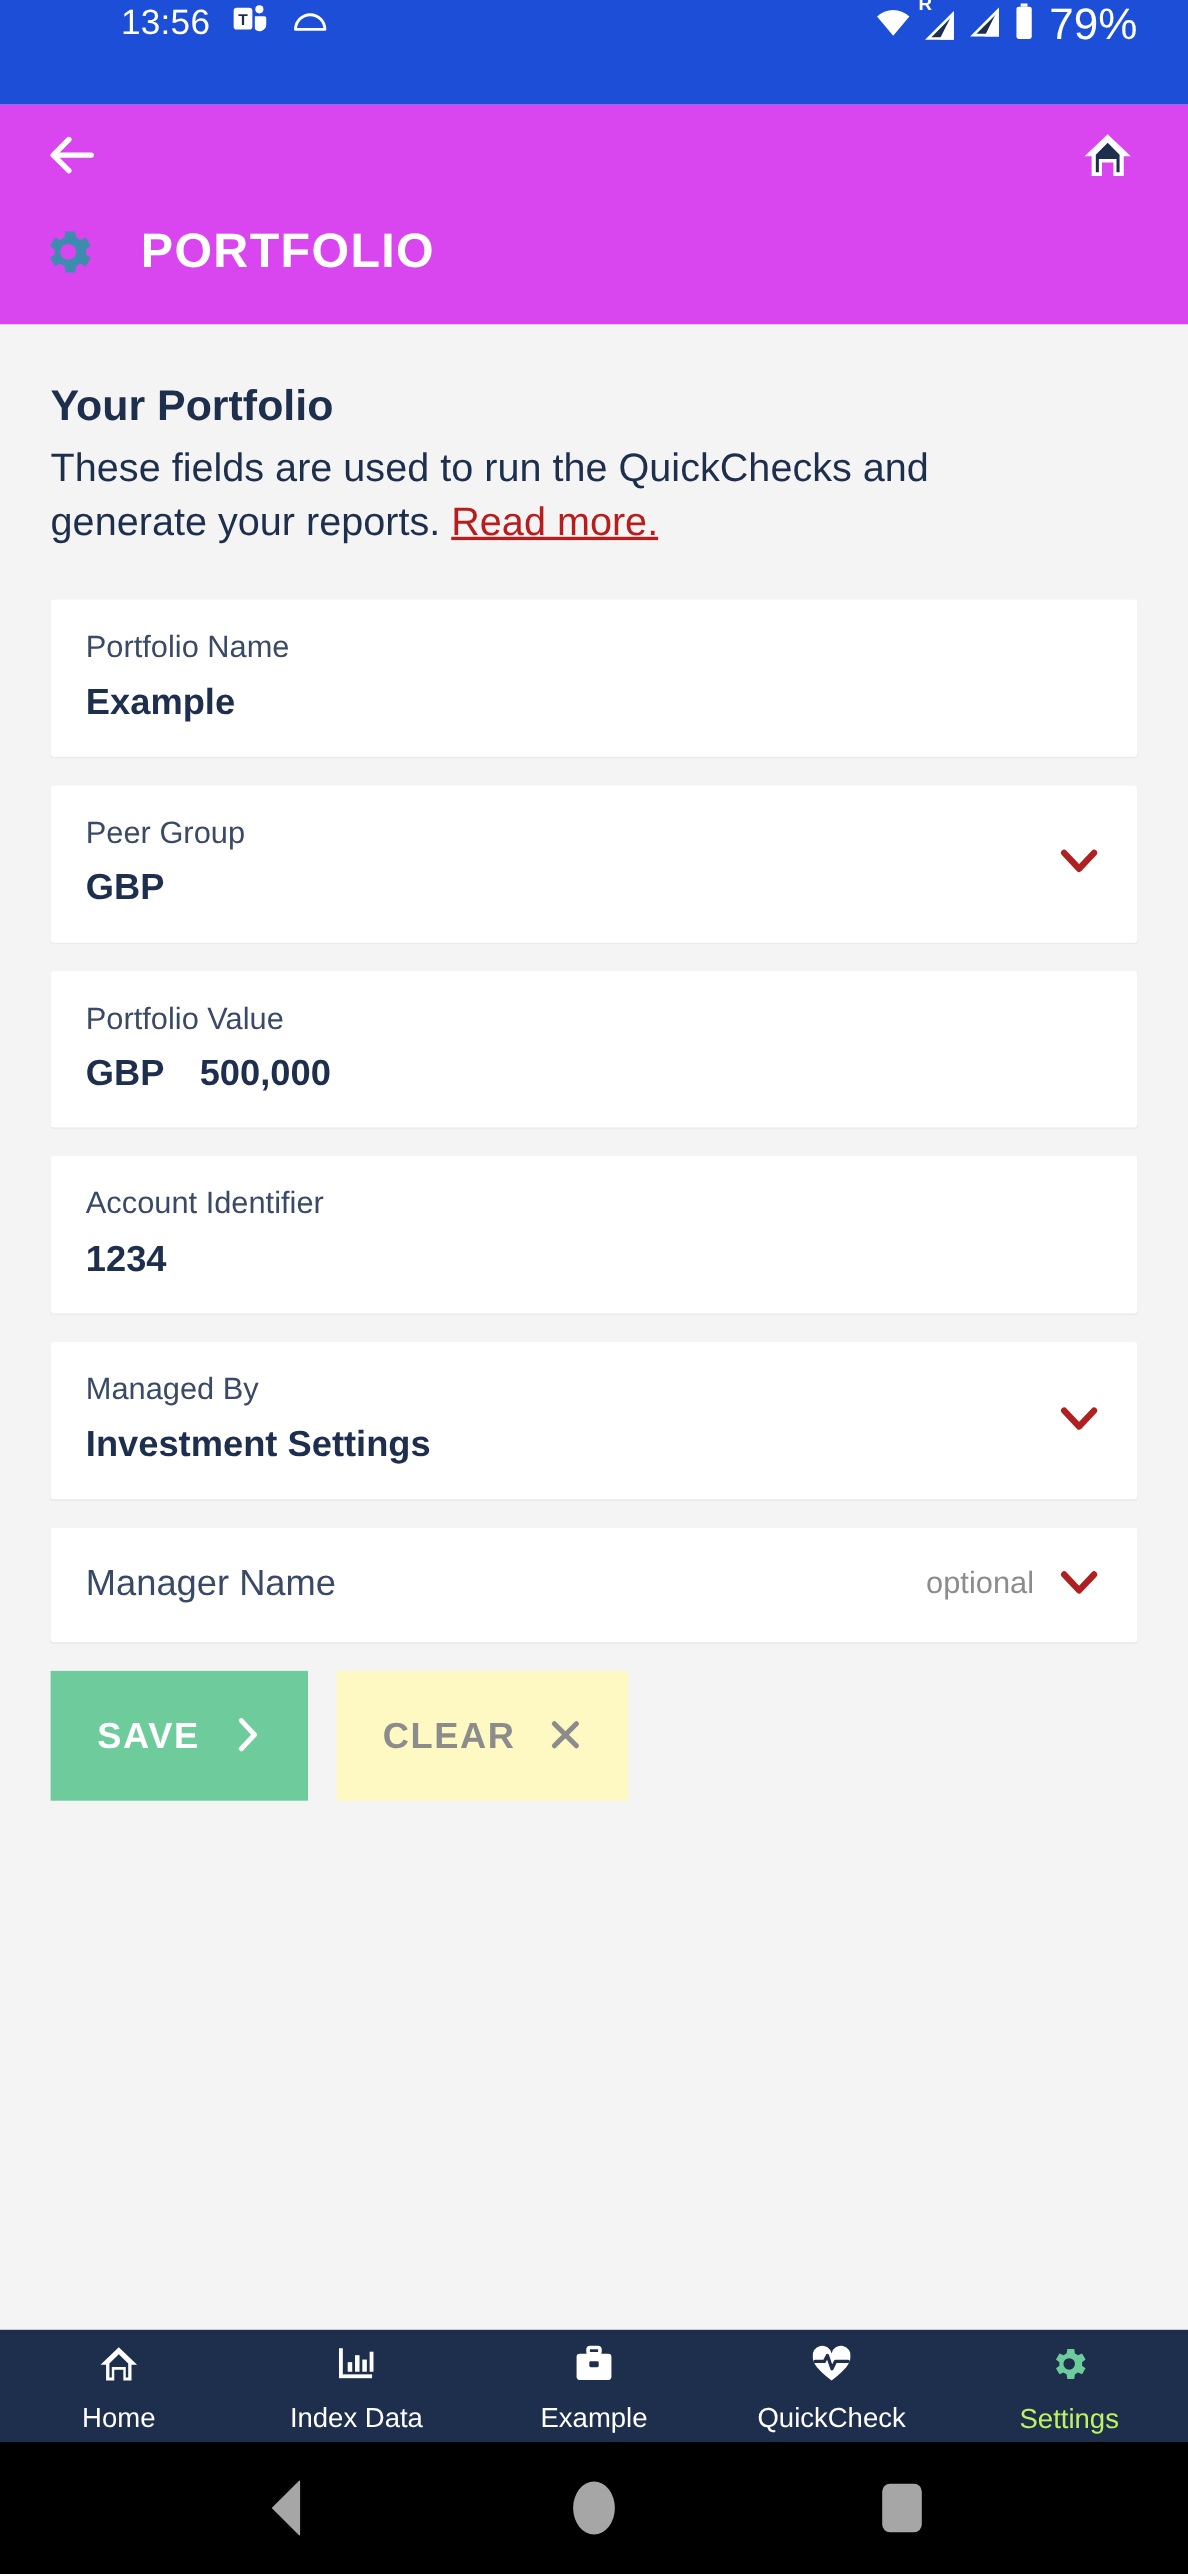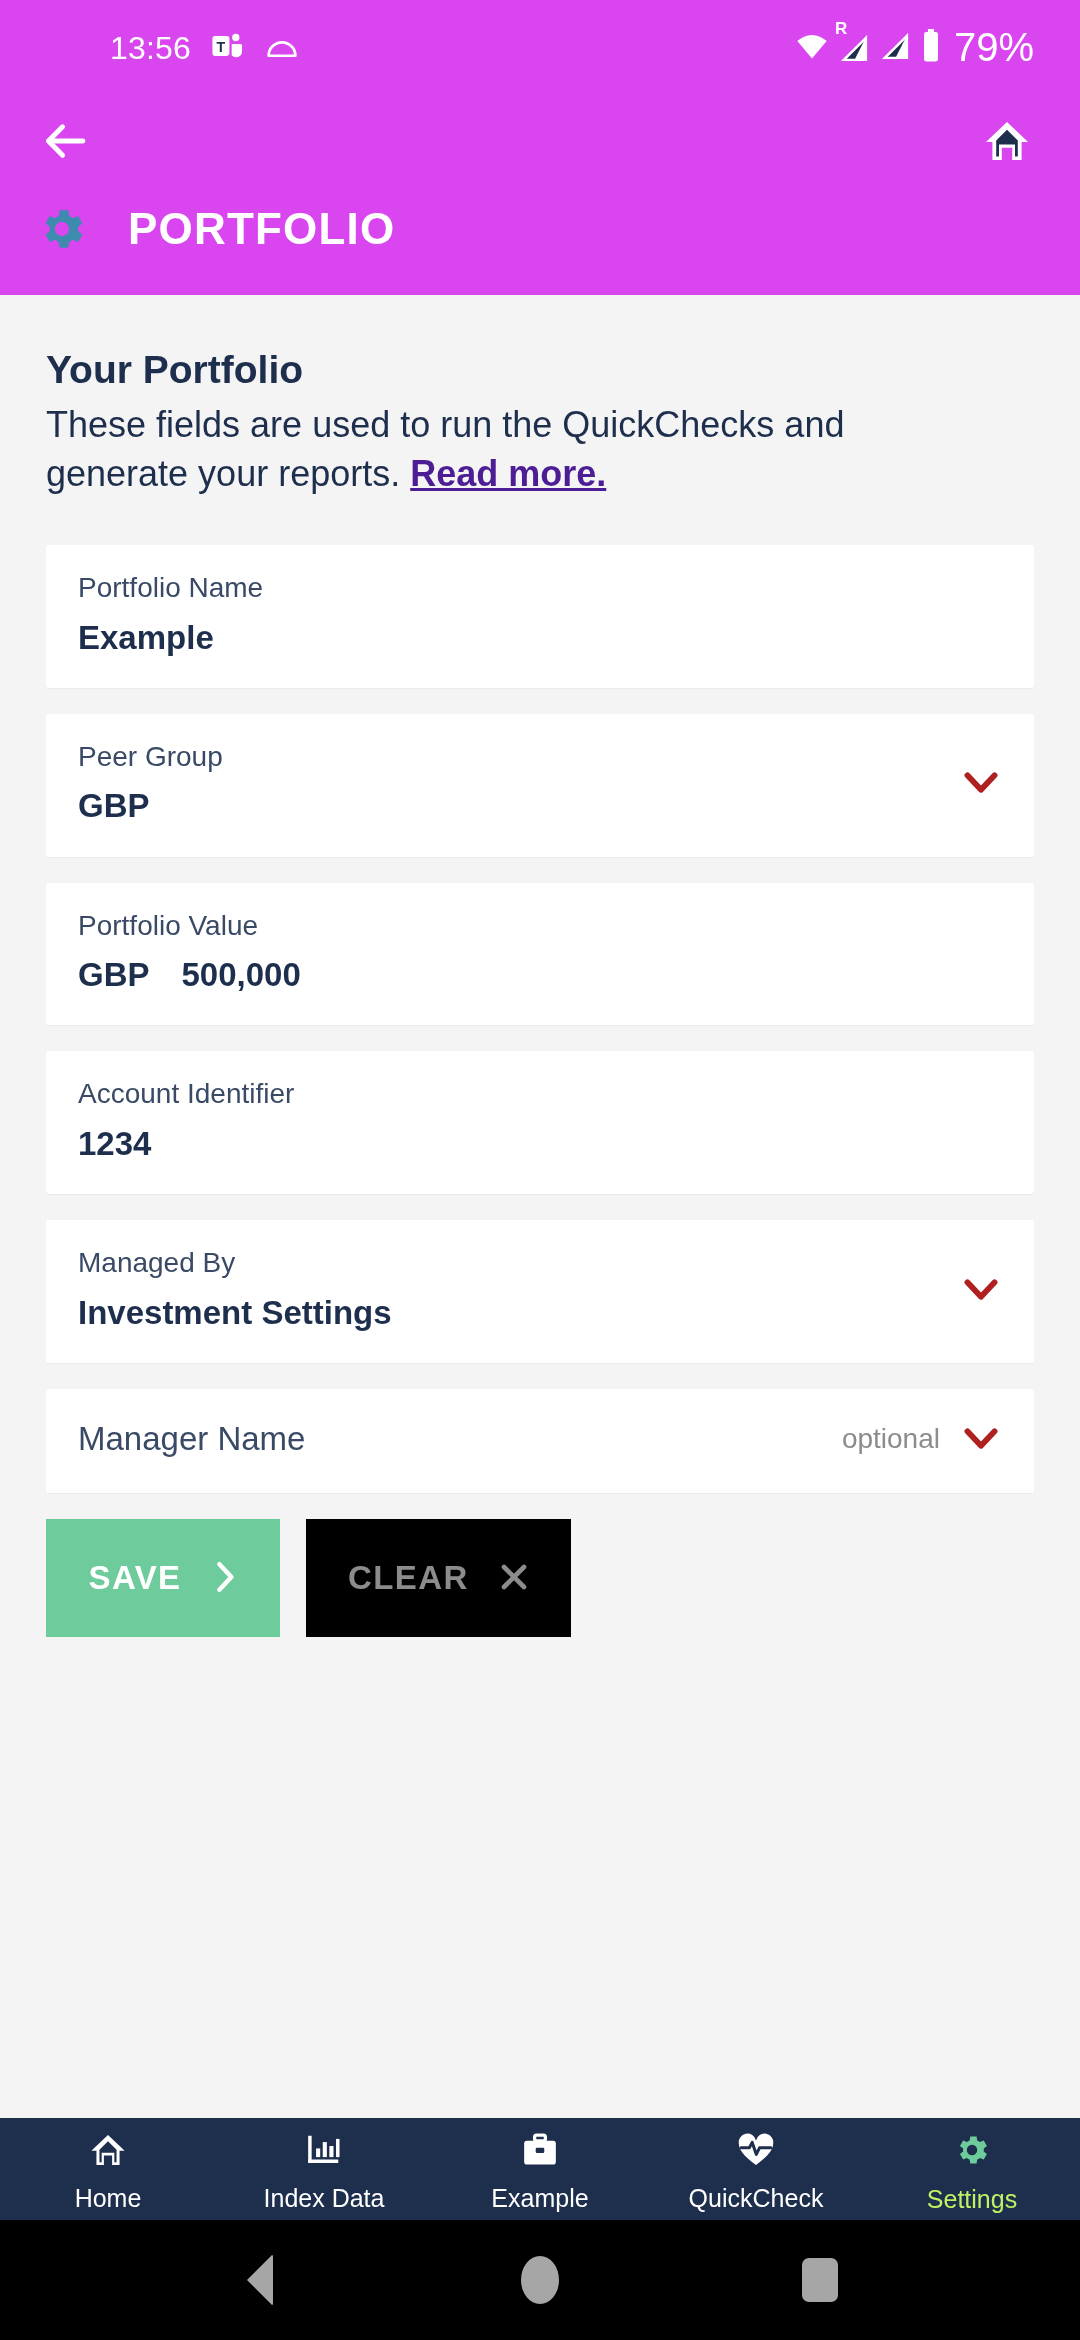--- a/index.html
+++ b/index.html
@@ -12,22 +12,22 @@
   #screen {
     position:relative;
     width:1080px; height:2340px;
     background:#f4f4f4;
     display:flex; flex-direction:column;
   }
 
   
   .statusbar {
     height:95px;
-    background:#d946ef;
-    display:flex; align-items:center;
+    background:#1d4ed8;
+    display:flex; align-items:flex-start;
     padding:0 46px 0 110px;
     flex:0 0 auto;
     position:relative;
   }
   .sb-left { display:flex; align-items:center; gap:20px; }
   .sb-time {
     color:#fff; font-size:32px; font-weight:500;
     letter-spacing:0.2px; line-height:1;
   }
   .sb-right {
@@ -86,22 +86,22 @@
     font-size:39px; font-weight:bold; color:#1e2f4d;
     line-height:1.18;
     margin-bottom:8px;
   }
   .sec-desc {
     font-size:36px; color:#1e2f4d; line-height:1.36;
     font-weight:400;
     max-width:830px;
   }
   .readmore {
-    font-weight:bold; text-decoration:underline;
-    color:#4c1d95; cursor:pointer;
+    font-weight:normal; text-decoration:underline;
+    color:#b91c1c; cursor:pointer;
   }
 
   .cards { margin-top:46px; }
 
   .card {
     background:#ffffff;
     border-radius:3px;
     padding:26px 36px 30px 32px;
     margin-bottom:26px;
     position:relative;
@@ -140,21 +140,21 @@
     padding:0 42px;
     cursor:pointer;
     border:none;
     font-family:inherit;
   }
   .btn-save {
     background:#6ecb9b; color:#ffffff;
     min-width:234px;
   }
   .btn-clear {
-    background:#000000; color:#8c8c8c;
+    background:#fef9c3; color:#8c8c8c;
     min-width:254px;
   }
   .btn-label {
     font-size:33px; font-weight:bold; letter-spacing:1.4px;
   }
 
   
   .bottomnav {
     flex:0 0 auto;
     background:#1e2f4d;

